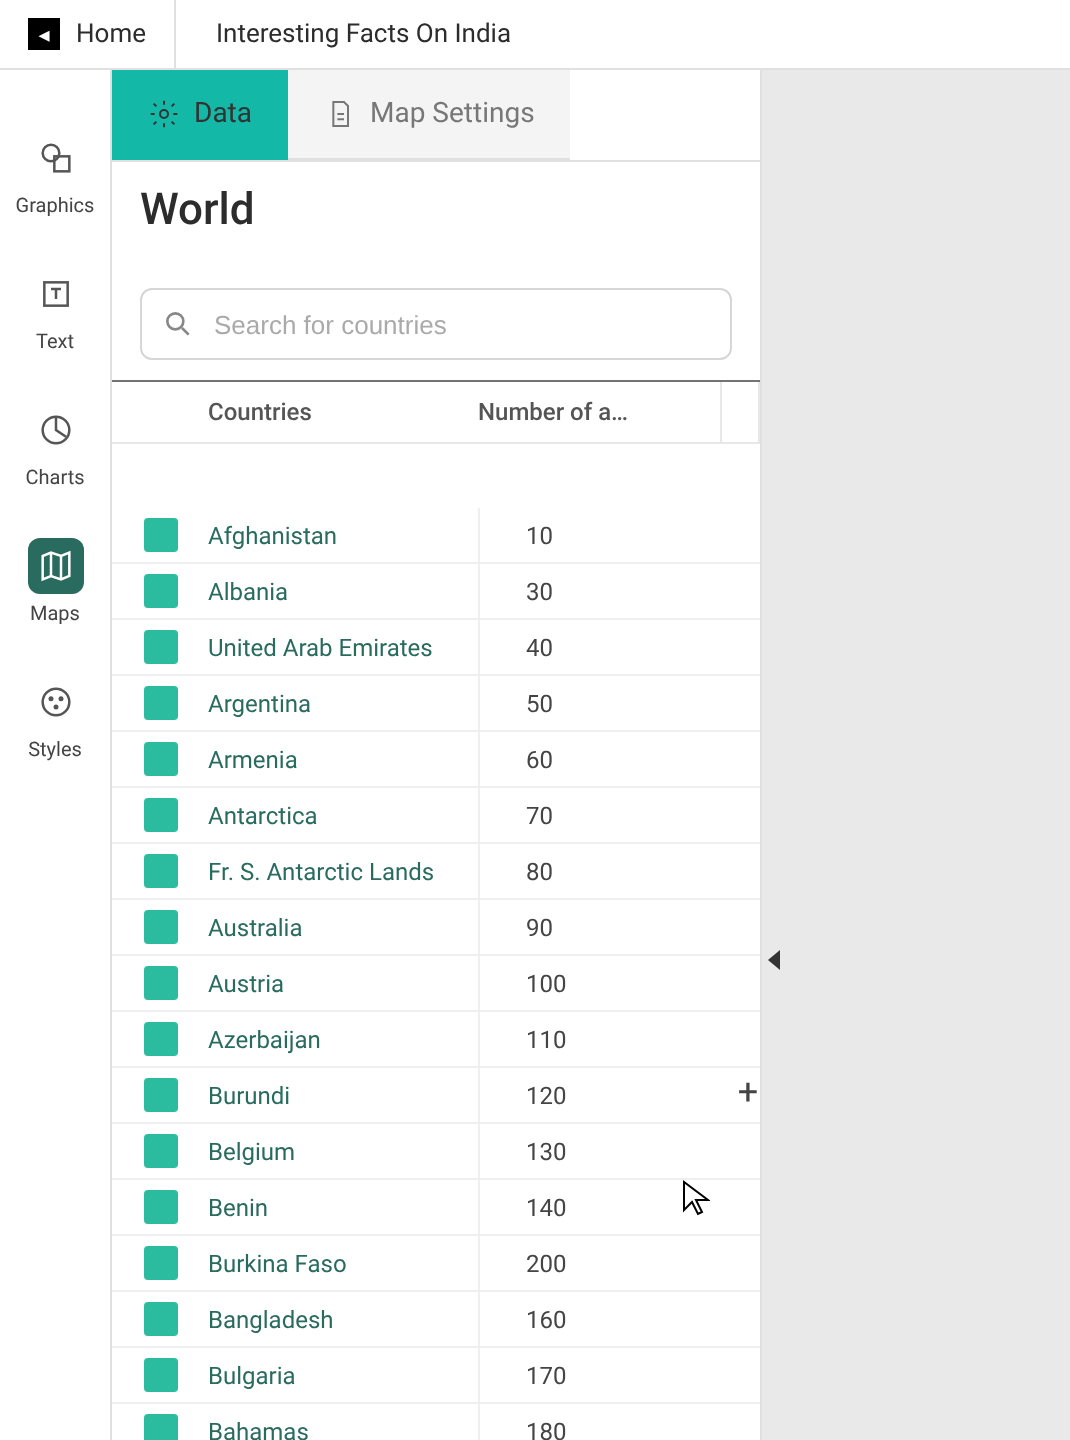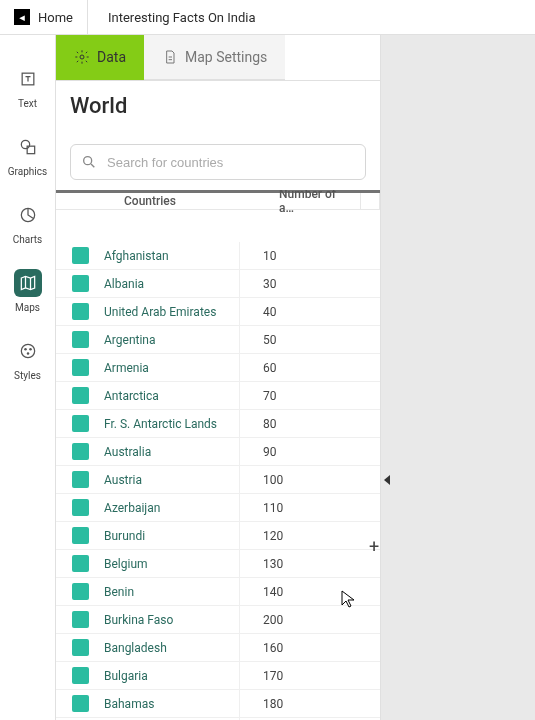--- a/index.html
+++ b/index.html
@@ -22,34 +22,34 @@
   .rail-icon { width: 28px; height: 28px; display: flex; align-items: center; justify-content: center; border-radius: 6px; }
   .rail-icon svg { width: 20px; height: 20px; stroke: #555; stroke-width: 1.5; fill: none; }
   .rail-item.active .rail-icon svg { stroke: #fff; }
   .rail-label { font-size: 10px; color: #444; }
   
   
   .panel { width: 325px; border-right: 1px solid #e0e0e0; display: flex; flex-direction: column; background: #fff; }
   
   .tabs { display: flex; border-bottom: 1px solid #e0e0e0; height: 46px; }
   .tab { display: flex; align-items: center; gap: 7px; padding: 0 18px; font-size: 14px; color: #777; cursor: pointer; }
-  .tab.active { background: #84cc16; color: #333; border-bottom: 2px solid transparent; text-align: center; }
+  .tab.active { background: #14b8a6; color: #333; border-bottom: 2px solid transparent; text-align: center; }
   .tab:not(.active) { background: #f4f4f4; border-bottom: 1px solid #e0e0e0; }
   .tab svg { width: 16px; height: 16px; stroke: currentColor; fill: none; stroke-width: 1.5; }
   
   .panel-body { padding: 12px 14px 0 14px; display: flex; flex-direction: column; flex: 1; min-height: 0; }
   .panel-title { font-size: 22px; font-weight: 500; color: #2c2c2c; margin-bottom: 12px; }
   
   .search-wrap { border: 1px solid #d6d6d6; border-radius: 6px; height: 36px; display: flex; align-items: center; padding: 0 10px; gap: 10px; margin-bottom: 10px; margin-top: 14px; }
   .search-wrap svg { width: 16px; height: 16px; stroke: #888; fill: none; stroke-width: 2; }
   .search-input { border: none; outline: none; flex: 1; font-size: 13px; color: #333; background: transparent; }
   .search-input::placeholder { color: #aaa; }
   
   .table-wrap { flex: 1; overflow: hidden; position: relative; margin: 0 -14px; }
-  .table-head { display: flex; border-top: 3px solid #737373; border-bottom: 1px solid #e7e7e7; height: 20px; align-items: center; font-size: 12px; color: #555; font-weight: 500; gap: 20px; }
+  .table-head { display: flex; border-top: 1px solid #737373; border-bottom: 1px solid #e7e7e7; height: 32px; align-items: center; font-size: 12px; color: #555; font-weight: 500; }
   .th-spacer { width: 48px; }
   .th-country { width: 135px; }
   .th-value { flex: 1; }
   .th-end { width: 20px; border-left: 1px solid #e7e7e7; border-right: 1px solid #e7e7e7; height: 100%; }
   
   .table-body { overflow-y: scroll; height: calc(100% - 28px); margin-top: 32px; }
   .table-body::-webkit-scrollbar { width: 10px; }
   .table-body::-webkit-scrollbar-track { background: #f6f6f6; }
   .table-body::-webkit-scrollbar-thumb { background: #c8c8c8; border-radius: 4px; }
   
@@ -78,34 +78,34 @@
   </div>
   <div class="project-title">Interesting Facts On India</div>
 </div>
 
 <div class="body-row">
 
   <div class="rail">
     <div class="rail-item">
       <span class="rail-icon">
         <svg viewBox="0 0 24 24">
+            <circle cx="9" cy="9" r="5"></circle>
+            <rect x="11" y="11" width="9" height="9"></rect>
+          </svg>
+      </span>
+      <span class="rail-label">Graphics</span>
+    </div>
+    <div class="rail-item">
+      <span class="rail-icon">
+        <svg viewBox="0 0 24 24">
             <rect x="5" y="5" width="14" height="14"></rect>
             <path d="M9 9h6M12 9v6"></path>
           </svg>
       </span>
       <span class="rail-label">Text</span>
-    </div>
-    <div class="rail-item">
-      <span class="rail-icon">
-        <svg viewBox="0 0 24 24">
-            <circle cx="9" cy="9" r="5"></circle>
-            <rect x="11" y="11" width="9" height="9"></rect>
-          </svg>
-      </span>
-      <span class="rail-label">Graphics</span>
     </div>
     <div class="rail-item">
       <span class="rail-icon">
         <svg viewBox="0 0 24 24">
             <circle cx="12" cy="12" r="8"></circle>
             <path d="M12 4v8l6 4"></path>
           </svg>
       </span>
       <span class="rail-label">Charts</span>
     </div>

